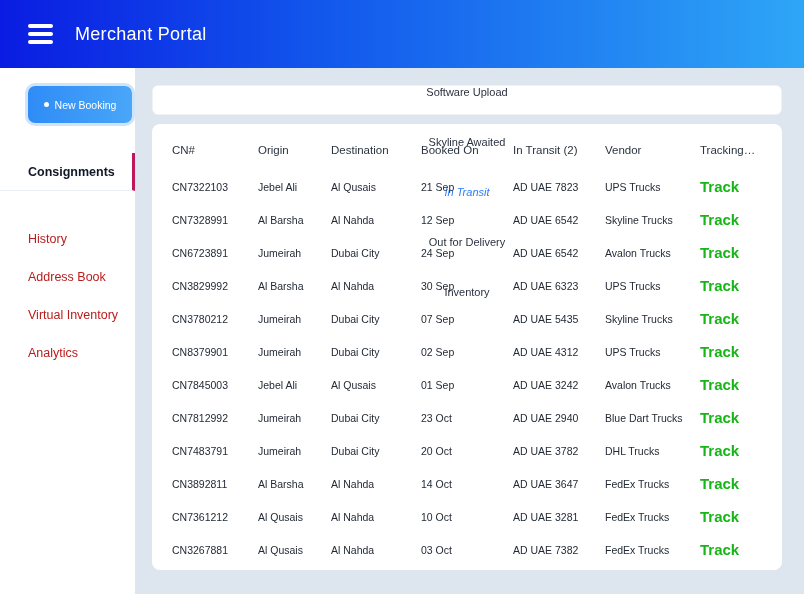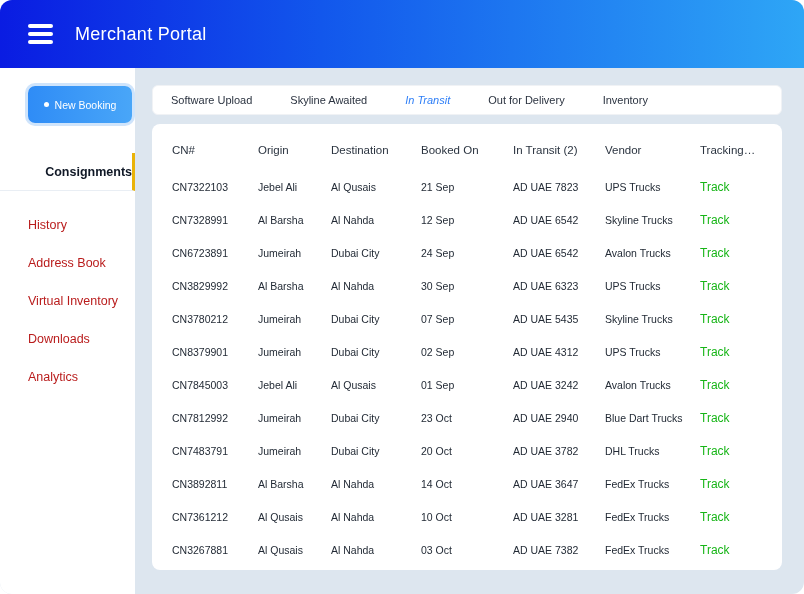--- a/index.html
+++ b/index.html
@@ -3,21 +3,21 @@
 <meta charset="utf-8">
 <style>
   html, body { margin: 0; padding: 0; background: #ffffff; }
   body {
     width: 804px; height: 594px;
     font-family: "Liberation Sans", sans-serif;
     -webkit-font-smoothing: antialiased;
   }
   .app {
     width: 804px; height: 594px;
-    border-radius: 12px; overflow: hidden;
+    border-radius: 0; overflow: hidden;
     display: flex; flex-direction: column;
     background: #dde6ef;
   }
   
   .header {
     height: 68px; flex: 0 0 68px;
     background: linear-gradient(90deg, #0a1ce2 0%, #1257ec 40%, #2ea6f6 100%);
     display: flex; align-items: center;
     padding-left: 28px;
   }
@@ -54,35 +54,34 @@
   }
   .sidebar-nav { margin-top: 30px; }
   .nav-item {
     height: 38px; line-height: 38px;
     padding-left: 28px;
     font-size: 12.5px; color: #b91c1c; font-weight: 400;
     cursor: pointer; box-sizing: border-box;
   }
   .nav-item.active {
     font-weight: 700; color: #101826;
-    border-right: 3px solid #eab308;
+    border-right: 3px solid #be185d;
     border-bottom: 1px solid #e9eef4;
-    margin-bottom: 15px;
-    text-align: right;
+    margin-bottom: 29px;
   }
   
   .content {
     flex: 1; padding: 17px 22px 0 17px; min-width: 0;
   }
   .tabs-bar {
     background: #ffffff; border: 1px solid #f0f2f5;
     border-radius: 6px;
     height: 30px; box-sizing: border-box;
     display: flex; align-items: center;
-    padding: 0 18px; gap: 38px;
+    padding: 0 18px; gap: 38px; flex-direction: column;
   }
   .tab {
     font-size: 11px; color: #2b3340; cursor: pointer; white-space: nowrap;
   }
   .tab.active { color: #2d7ef7; font-style: italic; }
   .table-card {
     margin-top: 9px;
     background: #ffffff; border-radius: 8px;
     height: 446px; box-sizing: border-box;
     padding: 6px 0 8px;
@@ -98,21 +97,21 @@
   .t-head { height: 40px; }
   .t-head .t-cell {
     font-size: 11.5px; color: #2b3440; font-weight: 500;
   }
   .t-cell {
     font-size: 10.5px; color: #232b36;
     white-space: nowrap; overflow: hidden; text-overflow: ellipsis;
     padding-right: 6px;
   }
   .track-link {
-    color: #17b517; font-size: 12px; cursor: pointer; font-weight: 400;
+    color: #17b517; font-size: 15px; cursor: pointer; font-weight: 700;
   }
 </style>
 </head>
 <body>
 
 <div class="app">
 
   <div class="header">
     <div class="hamburger">
       <span></span>
@@ -127,21 +126,20 @@
     <div class="sidebar">
       <button class="new-booking">
         <span class="dot"></span>
         <span>New Booking</span>
       </button>
       <div class="sidebar-nav">
           <div class="nav-item active">Consignments</div>
           <div class="nav-item">History</div>
           <div class="nav-item">Address Book</div>
           <div class="nav-item">Virtual Inventory</div>
-          <div class="nav-item">Downloads</div>
           <div class="nav-item">Analytics</div>
         </div>
     </div>
 
     <div class="content">
       <div class="tabs-bar">
           <div class="tab">Software Upload</div>
           <div class="tab">Skyline Awaited</div>
           <div class="tab active">In Transit</div>
           <div class="tab">Out for Delivery</div>

